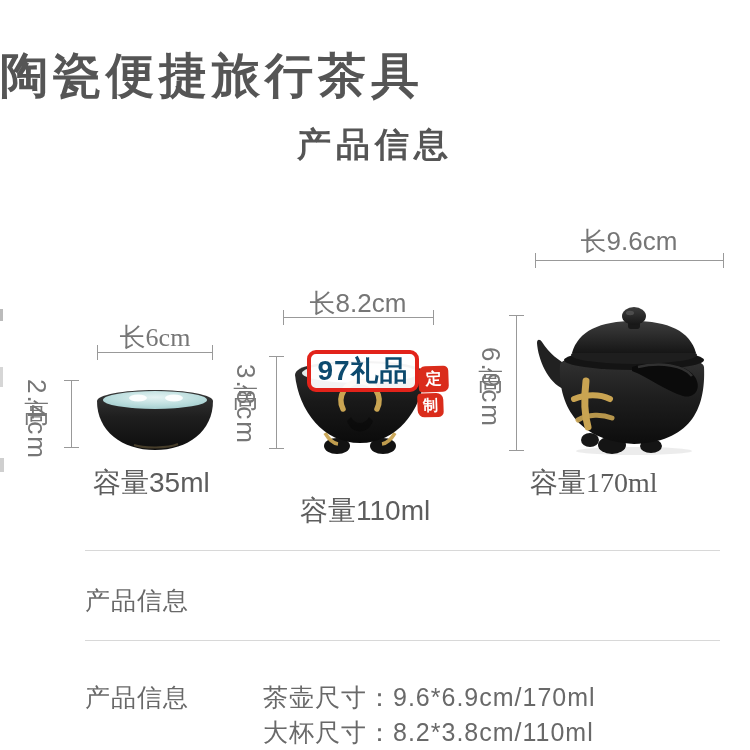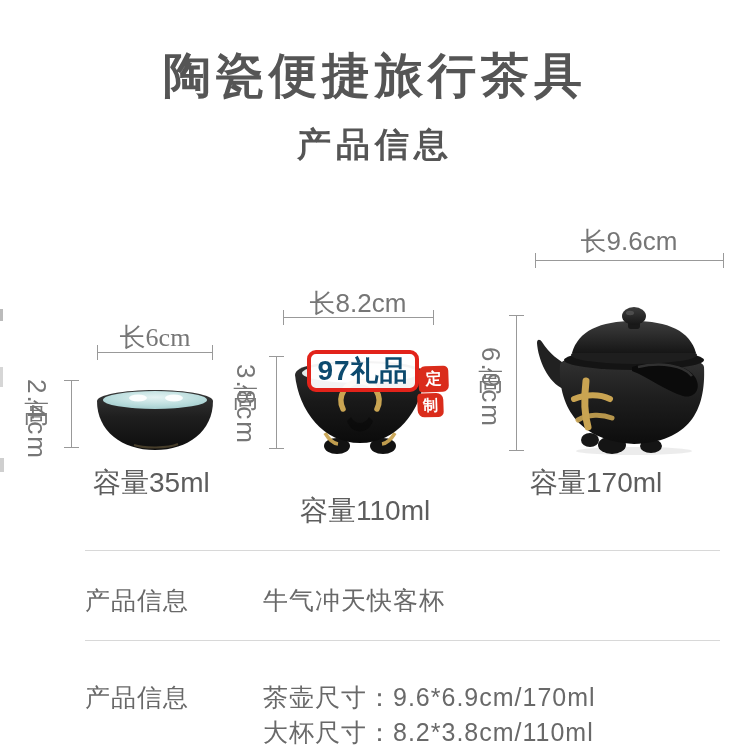--- a/index.html
+++ b/index.html
@@ -1,20 +1,20 @@
 <!DOCTYPE html>
 <html><head>
 <meta charset="utf-8">
 <style>
   html,body{margin:0;padding:0;background:#ffffff;}
   #canvas{position:relative;width:750px;height:750px;background:#ffffff;overflow:hidden;
           font-family:"Liberation Sans","DejaVu Sans",sans-serif;}
   .abs{position:absolute;}
   
-  .title{left:0;right:0;top:44px;text-align:center;font-family:"Liberation Serif","DejaVu Serif",serif;
+  .title{left:0;right:0;top:44px;font-family:"Liberation Serif","DejaVu Serif",serif;
          font-size:48px;letter-spacing:5px;color:#555555;font-weight:600;}
   .subtitle{left:0;right:0;top:122px;text-align:center;font-family:"Liberation Serif","DejaVu Serif",serif;
          font-size:34px;letter-spacing:5px;color:#555555;font-weight:600;}
   
   .dim{color:#767676;font-size:26px;text-align:center;}
   .vdim{color:#767676;font-size:26px;writing-mode:vertical-rl;text-orientation:mixed;
         letter-spacing:2px;text-align:center;}
   .cap{color:#5d5d5d;font-size:28px;}
   
   .hmeasure{border-left:1px solid #999;border-right:1px solid #999;height:15px;}
@@ -142,26 +142,25 @@
     <ellipse cx="100" cy="57" rx="70" ry="10" fill="#141414"></ellipse>
     <ellipse cx="100" cy="52" rx="63" ry="9" fill="#1e1e1e"></ellipse>
     <path d="M38,50 C44,28 66,18 100,18 C134,18 156,28 162,50 Z" fill="url(#lidG)"></path>
     <rect x="94" y="17" width="12" height="9" rx="3" fill="#191919"></rect>
     <ellipse cx="100" cy="13" rx="12" ry="9" fill="url(#lidG)"></ellipse>
     <ellipse cx="96" cy="10" rx="4" ry="2.2" fill="#555" opacity="0.8"></ellipse>
     <path d="M98,64 C122,57 152,60 161,74 C168,85 161,96 149,93 C132,88 114,74 98,68 Z" fill="#0b0b0b"></path>
     <path d="M104,64 C126,59 150,62 158,73" stroke="#3b3b3b" stroke-width="2.5" fill="none" opacity="0.8"></path>
   </svg>
 
-  <div class="abs cap" style="left:530px;top:464px;width:146px;">容量170ml</div>
+  <div class="abs cap" style="left:530px;top:464px;width:146px;font-family:Liberation Serif, serif;">容量170ml</div>
 
   <div class="abs divider" style="left:85px;top:550px;width:635px;"></div>
 
   <div class="abs trow" style="left:85px;top:584px;">产品信息</div>
-  <div class="abs trow" style="left:263px;top:584px;">牛气冲天快客杯</div>
 
   <div class="abs divider" style="left:85px;top:640px;width:635px;"></div>
 
   <div class="abs trow" style="left:85px;top:681px;">产品信息</div>
   <div class="abs trow" style="left:263px;top:681px;">茶壶尺寸：9.6*6.9cm/170ml</div>
   <div class="abs trow" style="left:263px;top:716px;">大杯尺寸：8.2*3.8cm/110ml</div>
 
 </div>
 
 </body></html>

